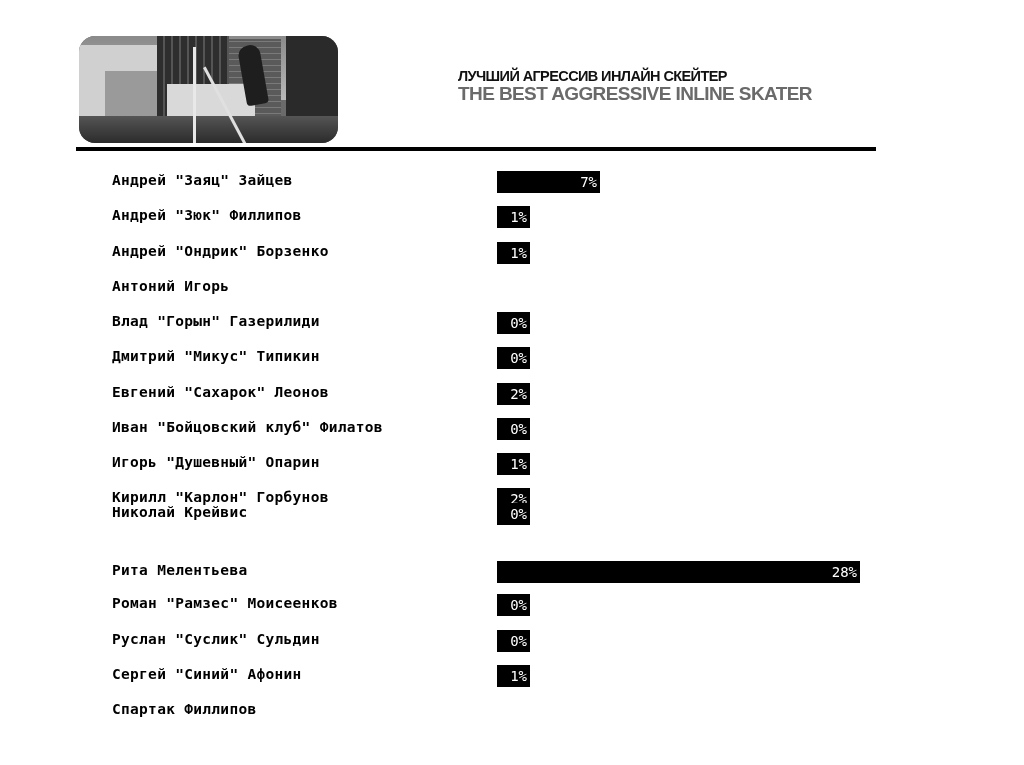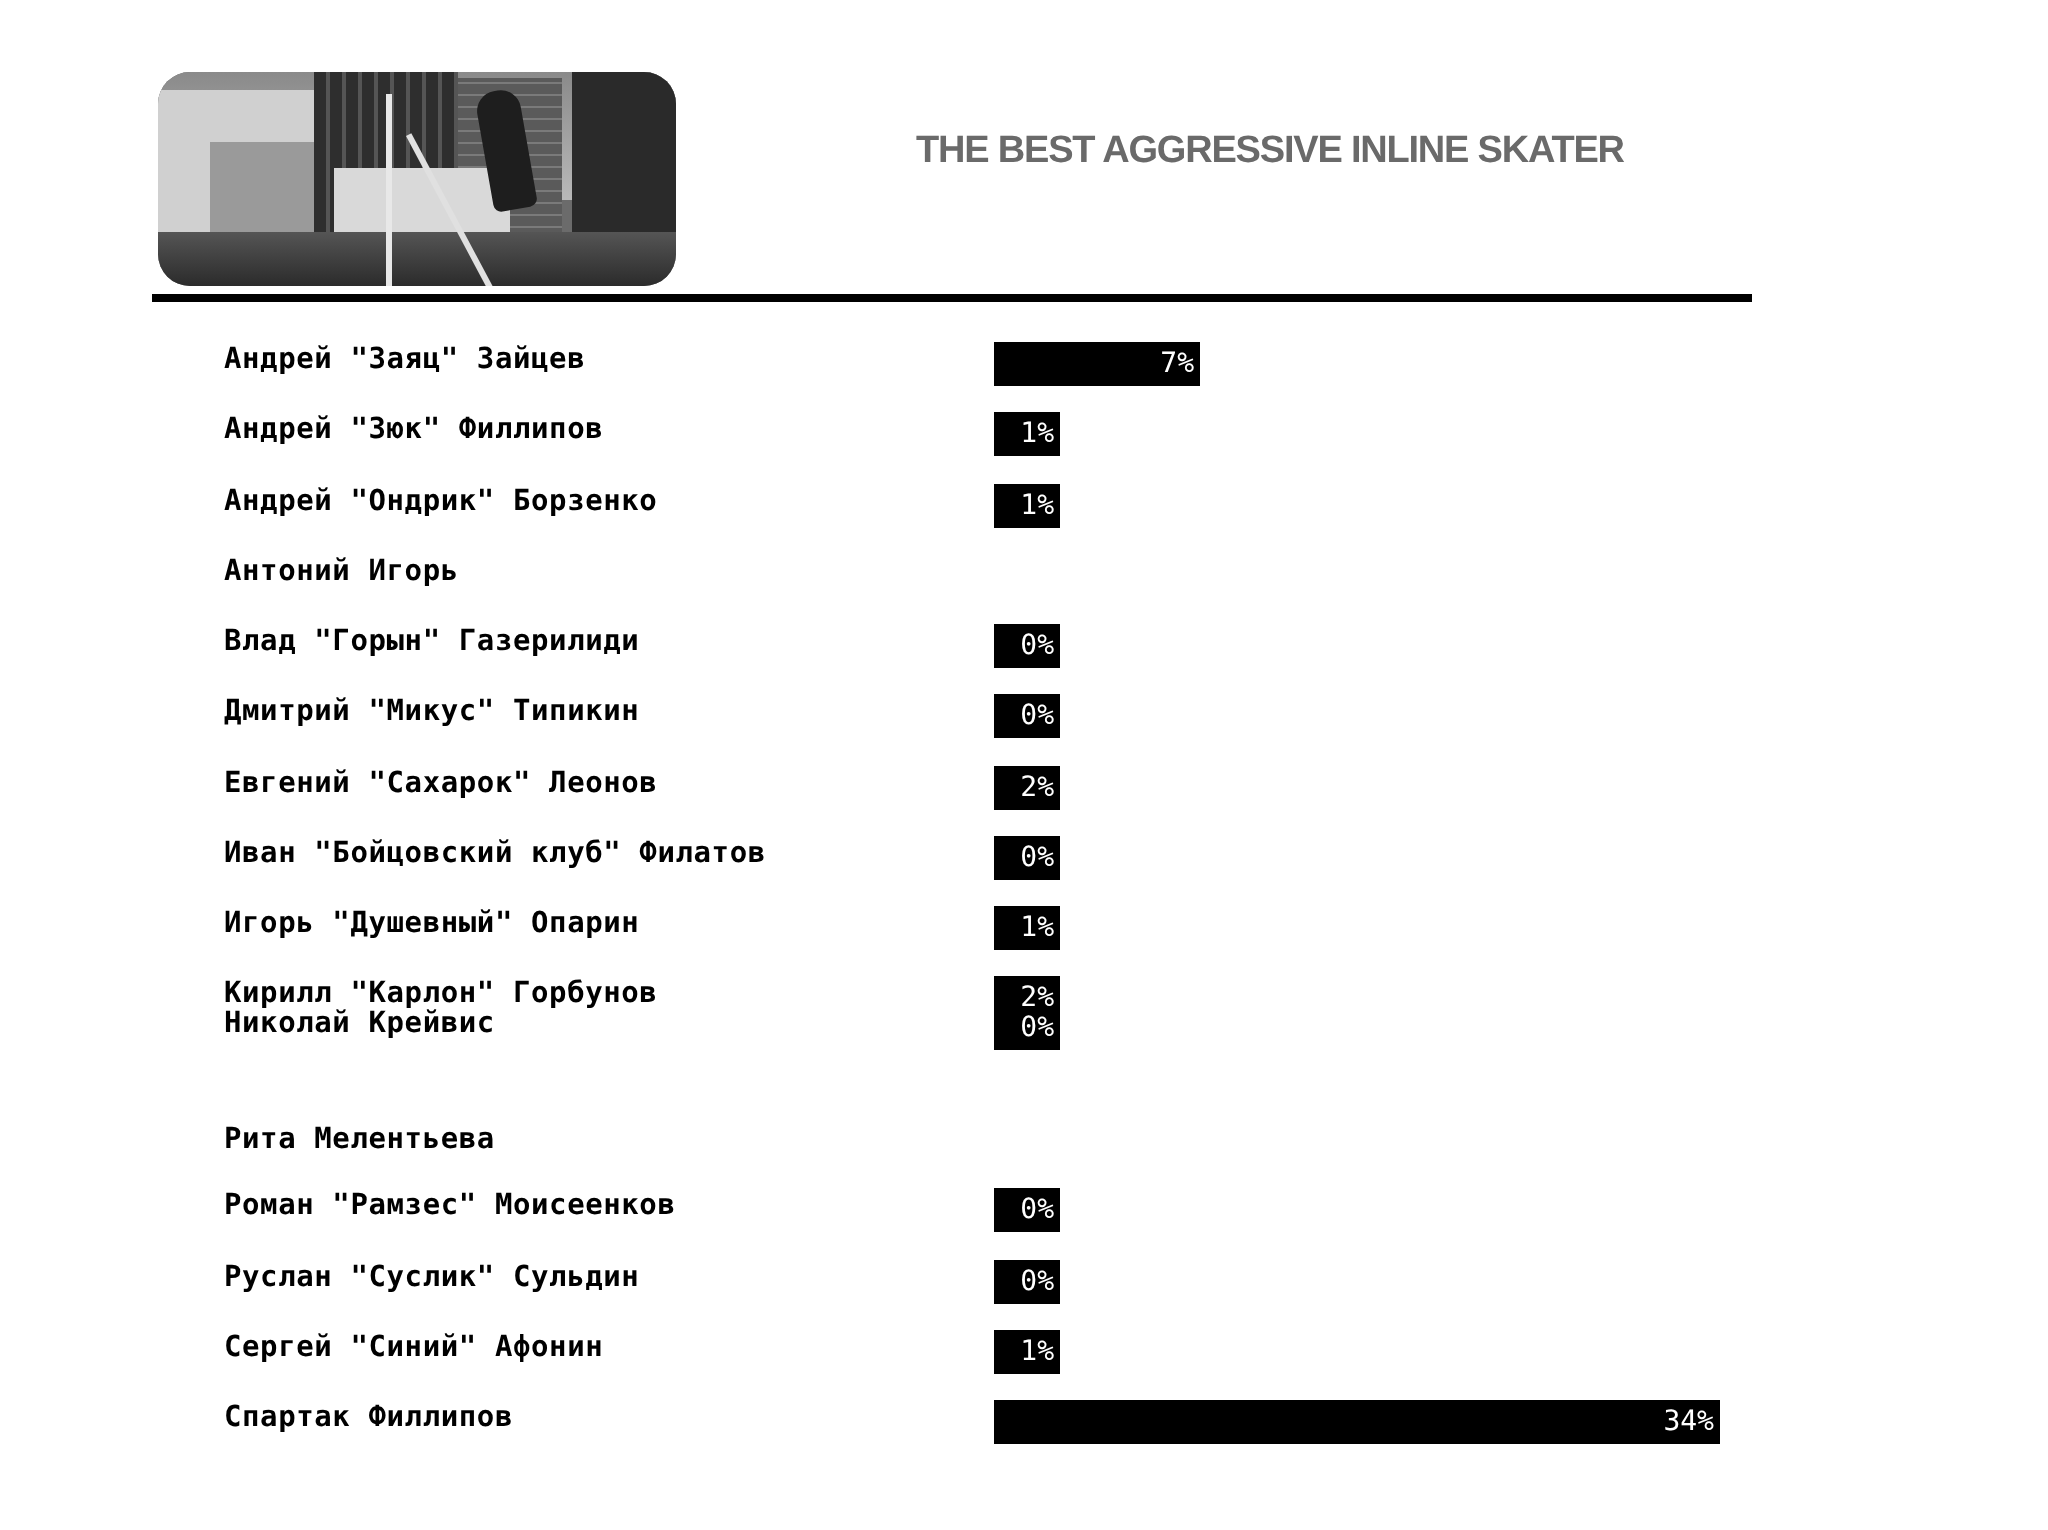--- a/index.html
+++ b/index.html
@@ -55,20 +55,21 @@
   <div class="bld b5"></div>
   <div class="bld b2"></div>
   <div class="store"></div>
   <div class="ground"></div>
   <div class="pole"></div>
   <div class="rail"></div>
   <div class="skater"></div>
 </div>
 
 <div class="title-block">
+  <div class="title-ru">ЛУЧШИЙ АГРЕССИВ ИНЛАЙН СКЕЙТЕР</div>
   <div class="title-en">THE BEST AGGRESSIVE INLINE SKATER</div>
 </div>
 
 <div class="divider"></div>
 
 <div class="rows" id="rows">
     <div class="row" style="top: 0px;">
       <span class="name">Андрей "Заяц" Зайцев</span>
       <div class="bar" style="width: 103px; background: rgb(0, 0, 0);"><span class="bar-label" style="color: rgb(255, 255, 255);">7%</span></div>
     </div>
@@ -106,30 +107,30 @@
     <div class="row" style="top: 317.43px;">
       <span class="name">Кирилл "Карлон" Горбунов</span>
       <div class="bar" style="width: 33px; background: rgb(0, 0, 0);"><span class="bar-label" style="color: rgb(255, 255, 255);">2%</span></div>
     </div>
     <div class="row" style="top: 332px;">
       <span class="name">Николай Крейвис</span>
       <div class="bar" style="width: 33px; background: rgb(0, 0, 0);"><span class="bar-label" style="color: rgb(255, 255, 255);">0%</span></div>
     </div>
     <div class="row" style="top: 390px;">
       <span class="name">Рита Мелентьева</span>
+      <div class="bar" style="width: 363px; background: rgb(0, 0, 0);"><span class="bar-label" style="color: rgb(255, 255, 255);">28%</span></div>
     </div>
     <div class="row" style="top: 423.24px;">
       <span class="name">Роман "Рамзес" Моисеенков</span>
       <div class="bar" style="width: 33px; background: rgb(0, 0, 0);"><span class="bar-label" style="color: rgb(255, 255, 255);">0%</span></div>
     </div>
     <div class="row" style="top: 458.51px;">
       <span class="name">Руслан "Суслик" Сульдин</span>
       <div class="bar" style="width: 33px; background: rgb(0, 0, 0);"><span class="bar-label" style="color: rgb(255, 255, 255);">0%</span></div>
     </div>
     <div class="row" style="top: 493.78px;">
       <span class="name">Сергей "Синий" Афонин</span>
       <div class="bar" style="width: 33px; background: rgb(0, 0, 0);"><span class="bar-label" style="color: rgb(255, 255, 255);">1%</span></div>
     </div>
     <div class="row" style="top: 529.05px;">
       <span class="name">Спартак Филлипов</span>
-      <div class="bar" style="width: 363px; background: rgb(0, 0, 0);"><span class="bar-label" style="color: rgb(255, 255, 255);">34%</span></div>
     </div>
   </div>
 
 </body></html>

